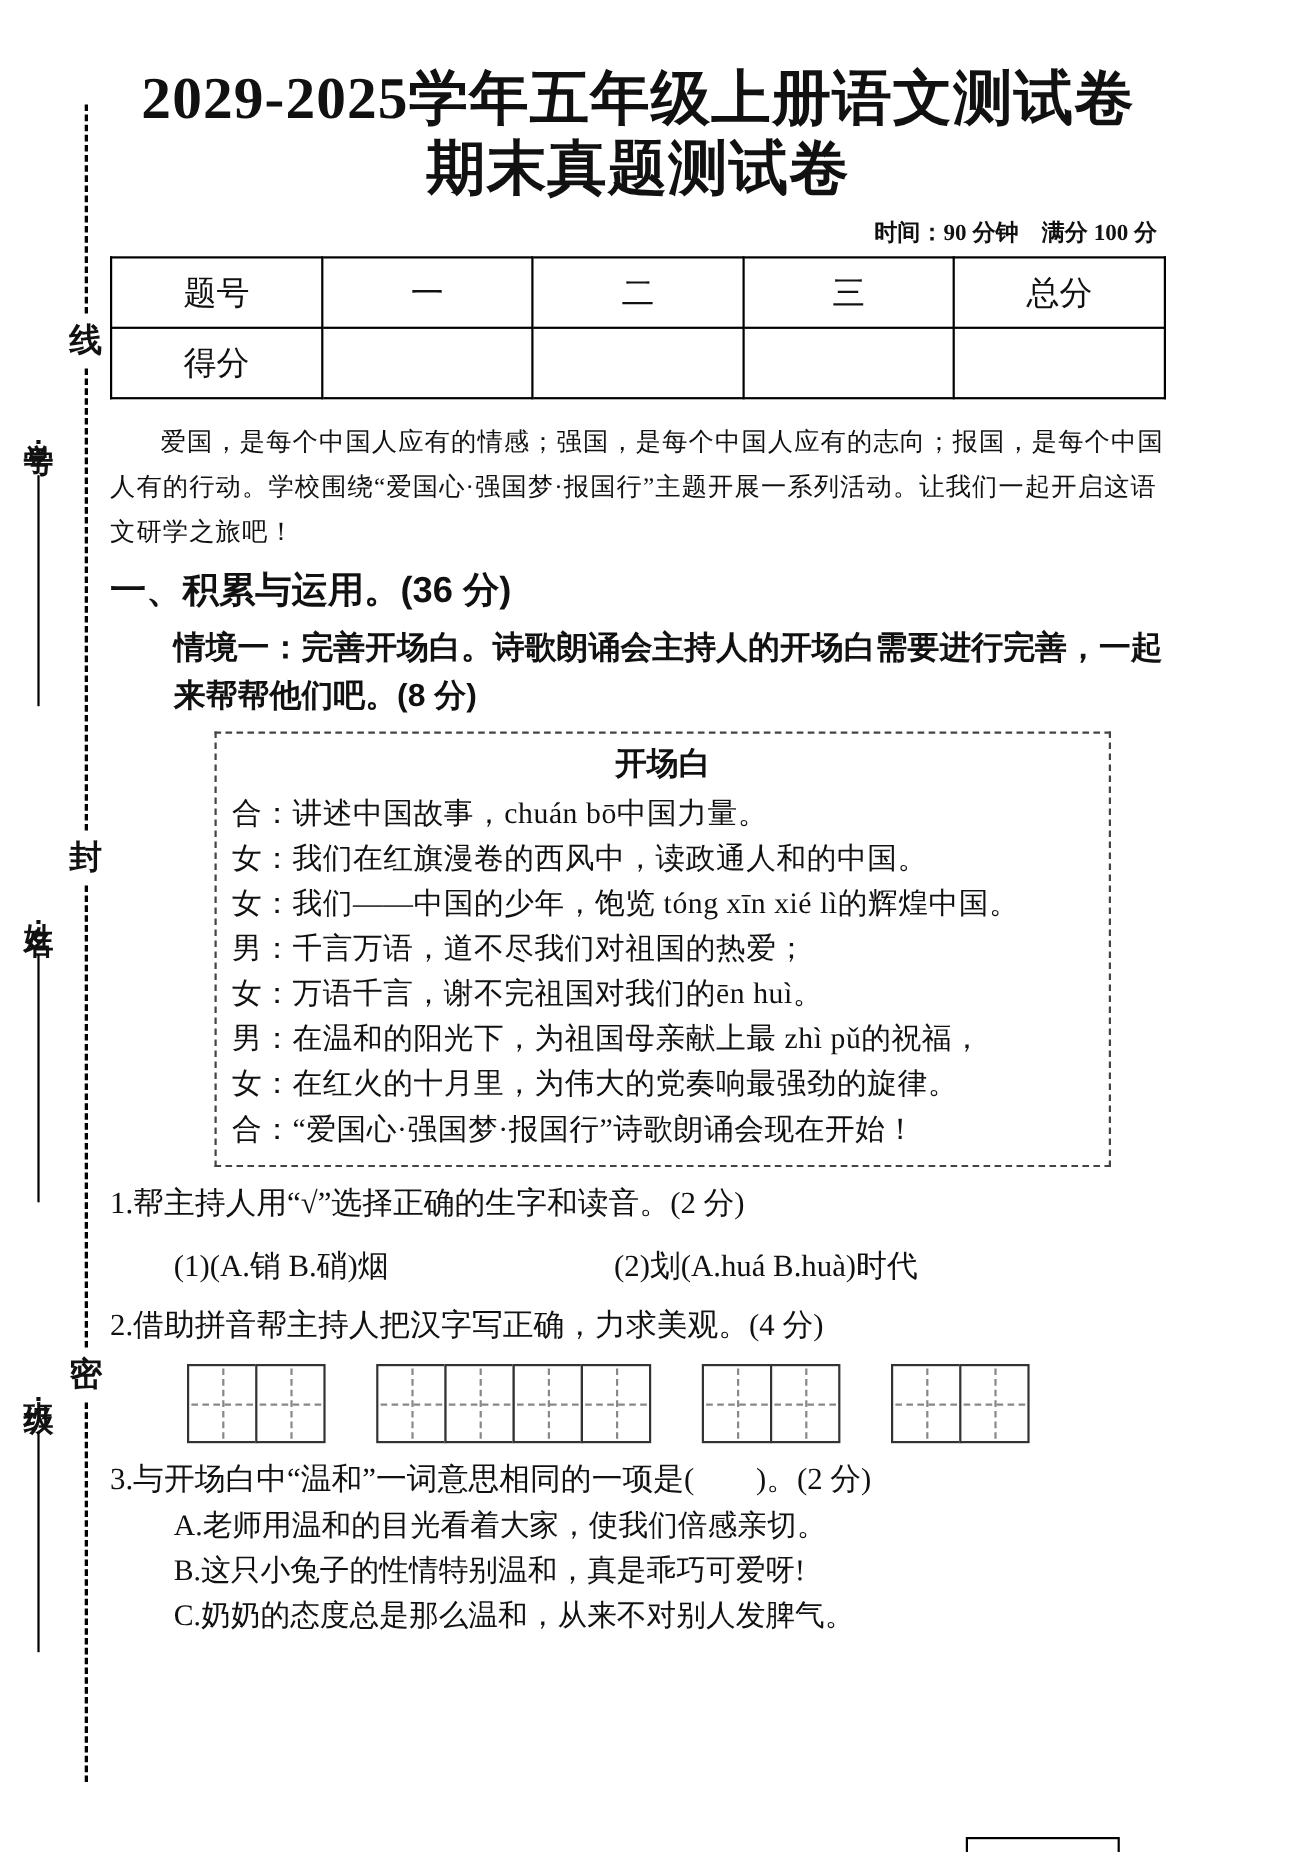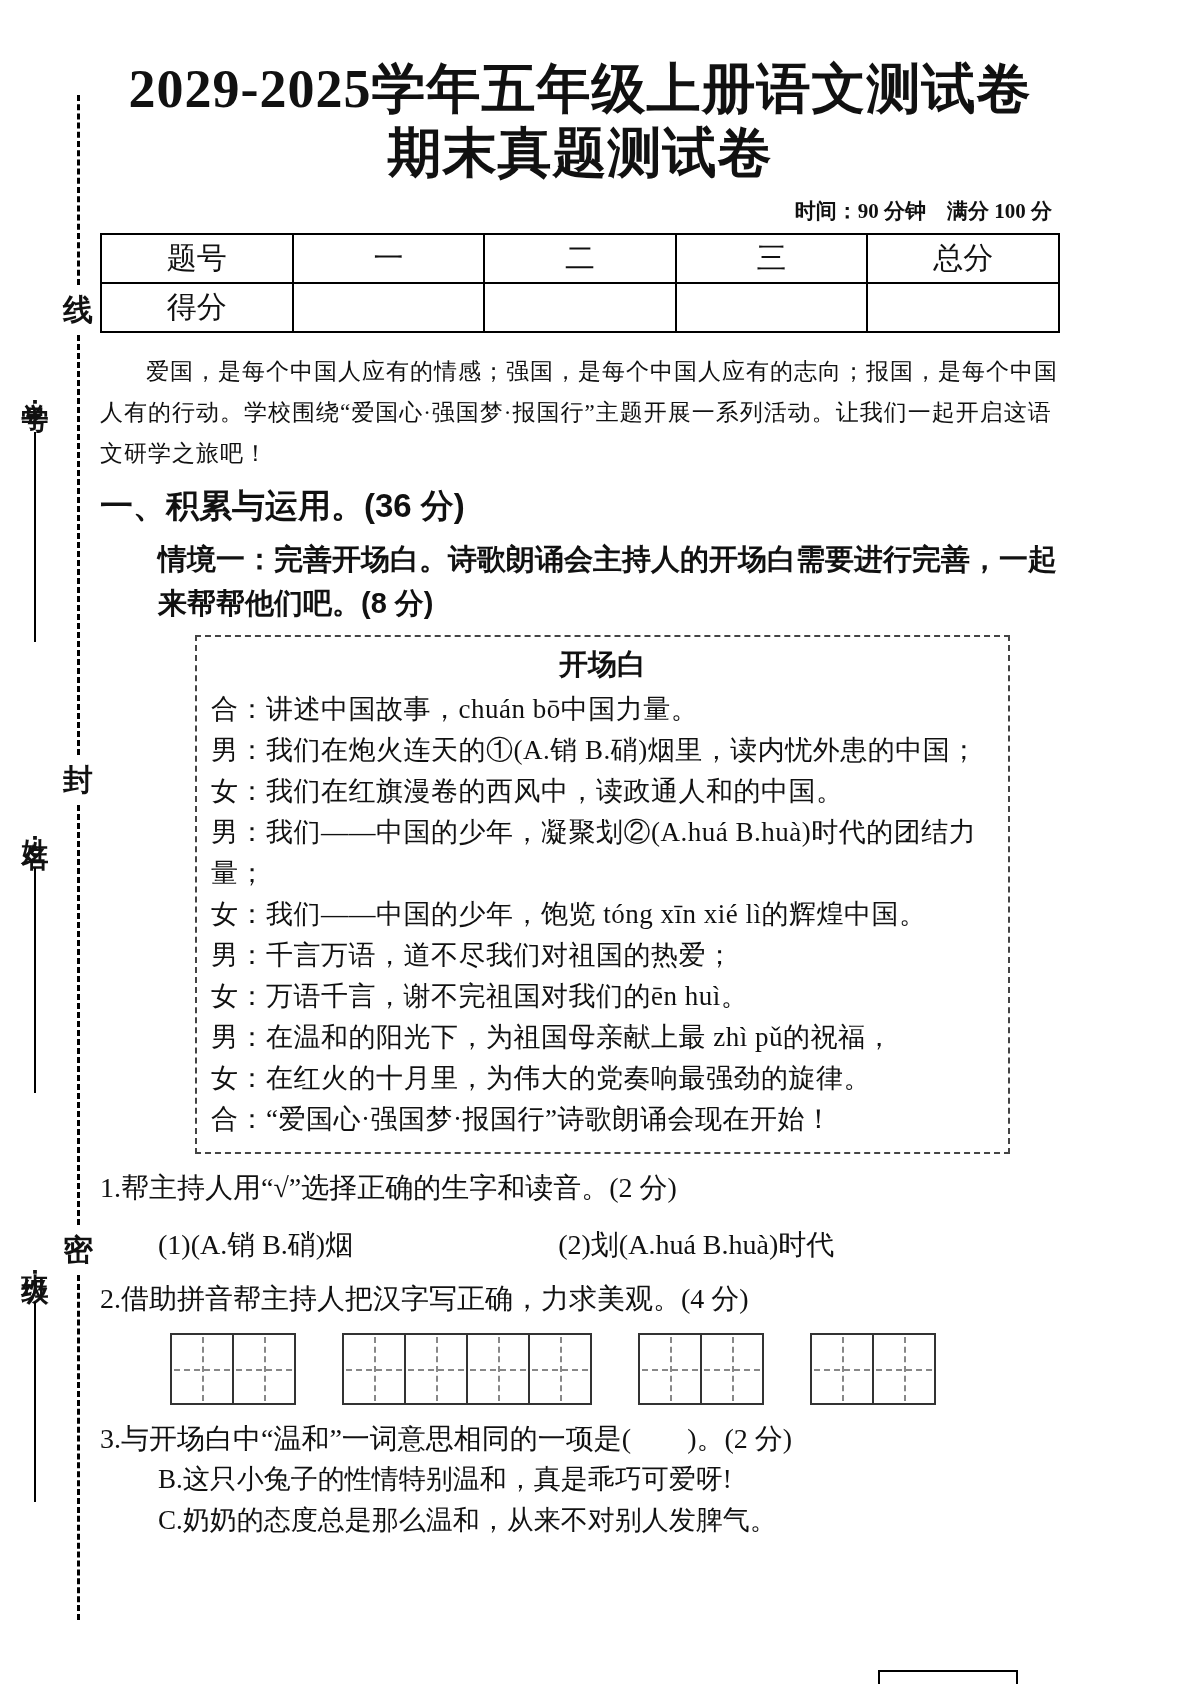--- a/index.html
+++ b/index.html
@@ -47,21 +47,21 @@
     margin-top:12px; padding-right:8px;
     text-align:right; font-weight:bold; font-size:21px;
     font-family:"Liberation Serif", serif;
   }
 
   table.score-table {
     width:100%; margin-top:8px;
     border-collapse:collapse;
   }
   table.score-table td {
-    border:2.5px solid #000; height:49px;
+    border:2.5px solid #000; height:64px;
     text-align:center; vertical-align:middle;
     font-size:30px;
     margin-left:44px;
   }
   table.score-table td { width:20%; }
 
   .intro {
     margin-top:18px; font-size:23px; line-height:41px;
     text-indent:2em; letter-spacing:1px;
   }
@@ -173,23 +173,21 @@
 
     <div class="intro">爱国，是每个中国人应有的情感；强国，是每个中国人应有的志向；报国，是每个中国人有的行动。学校围绕“爱国心·强国梦·报国行”主题开展一系列活动。让我们一起开启这语文研学之旅吧！</div>
 
     <div class="section-heading">一、积累与运用。(36 分)</div>
 
     <div class="scenario">情境一：完善开场白。诗歌朗诵会主持人的开场白需要进行完善，一起来帮帮他们吧。(8 分)</div>
 
     <div class="dialog-box">
       <div class="dialog-title">开场白</div>
       <div class="dialog-line">合：讲述中国故事，chuán bō中国力量。</div>
-      <div class="dialog-line">男：我们在炮火连天的①(A.销 B.硝)烟里，读内忧外患的中国；</div>
       <div class="dialog-line">女：我们在红旗漫卷的西风中，读政通人和的中国。</div>
-      <div class="dialog-line">男：我们——中国的少年，凝聚划②(A.huá B.huà)时代的团结力量；</div>
       <div class="dialog-line">女：我们——中国的少年，饱览 tóng xīn xié lì的辉煌中国。</div>
       <div class="dialog-line">男：千言万语，道不尽我们对祖国的热爱；</div>
       <div class="dialog-line">女：万语千言，谢不完祖国对我们的ēn huì。</div>
       <div class="dialog-line">男：在温和的阳光下，为祖国母亲献上最 zhì pǔ的祝福，</div>
       <div class="dialog-line">女：在红火的十月里，为伟大的党奏响最强劲的旋律。</div>
       <div class="dialog-line">合：“爱国心·强国梦·报国行”诗歌朗诵会现在开始！</div>
     </div>
 
     <div class="question">1.帮主持人用“√”选择正确的生字和读音。(2 分)</div>
     <div class="q1-subs">
@@ -214,20 +212,21 @@
           <div class="grid-cell"></div>
         </div>
         <div class="grid-group">
           <div class="grid-cell"></div>
           <div class="grid-cell"></div>
         </div>
       </div>
 
     <div class="question">3.与开场白中“温和”一词意思相同的一项是(　　)。(2 分)</div>
     <div class="q3-options">
+      <div>A.老师用温和的目光看着大家，使我们倍感亲切。</div>
       <div>B.这只小兔子的性情特别温和，真是乖巧可爱呀!</div>
       <div>C.奶奶的态度总是那么温和，从来不对别人发脾气。</div>
     </div>
 
   </div>
 
   <div class="corner-box"></div>
 
 </div>
 

